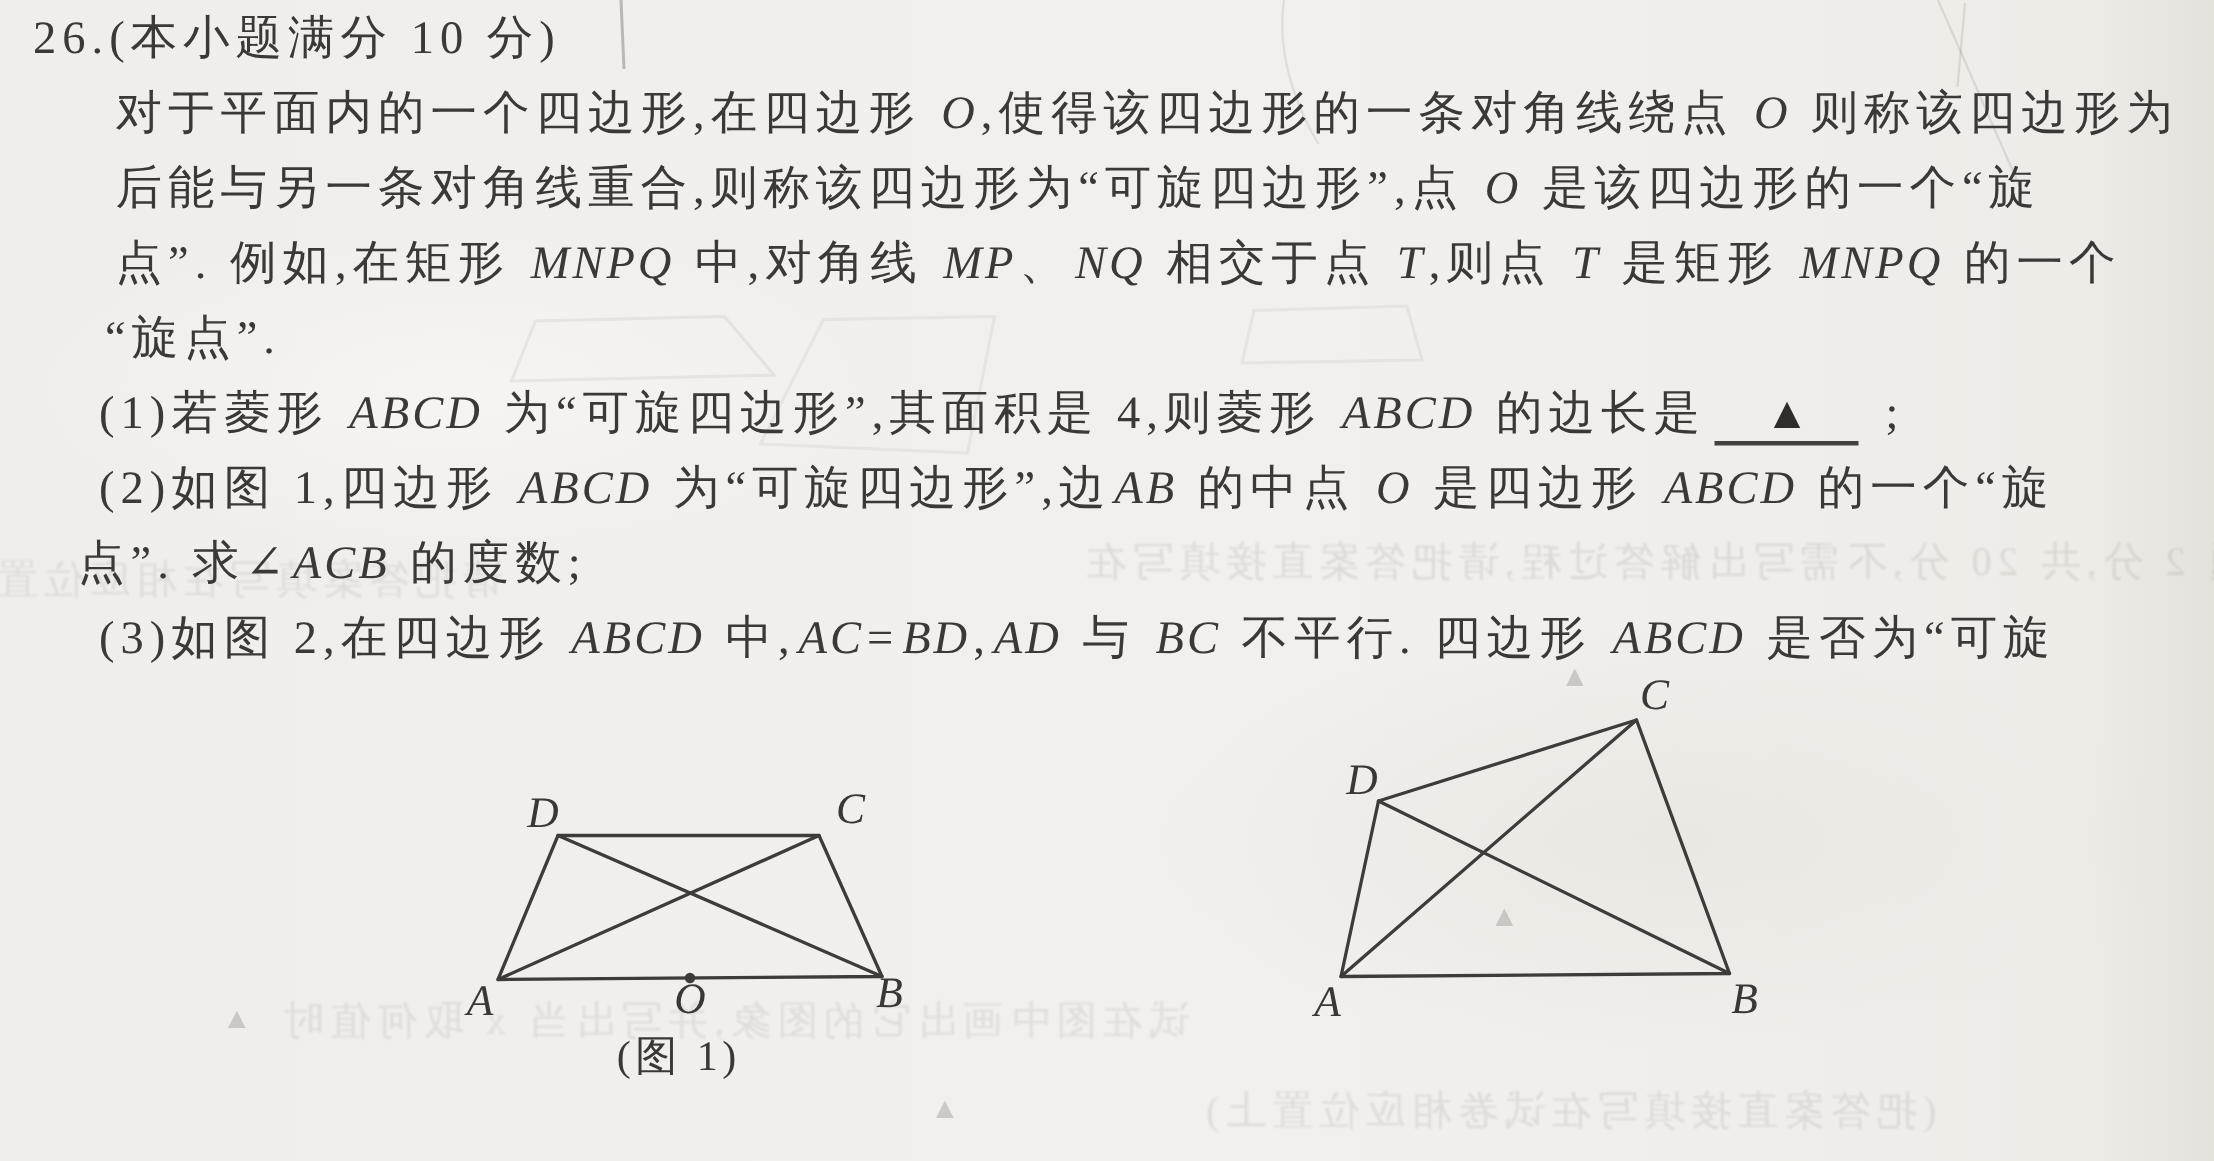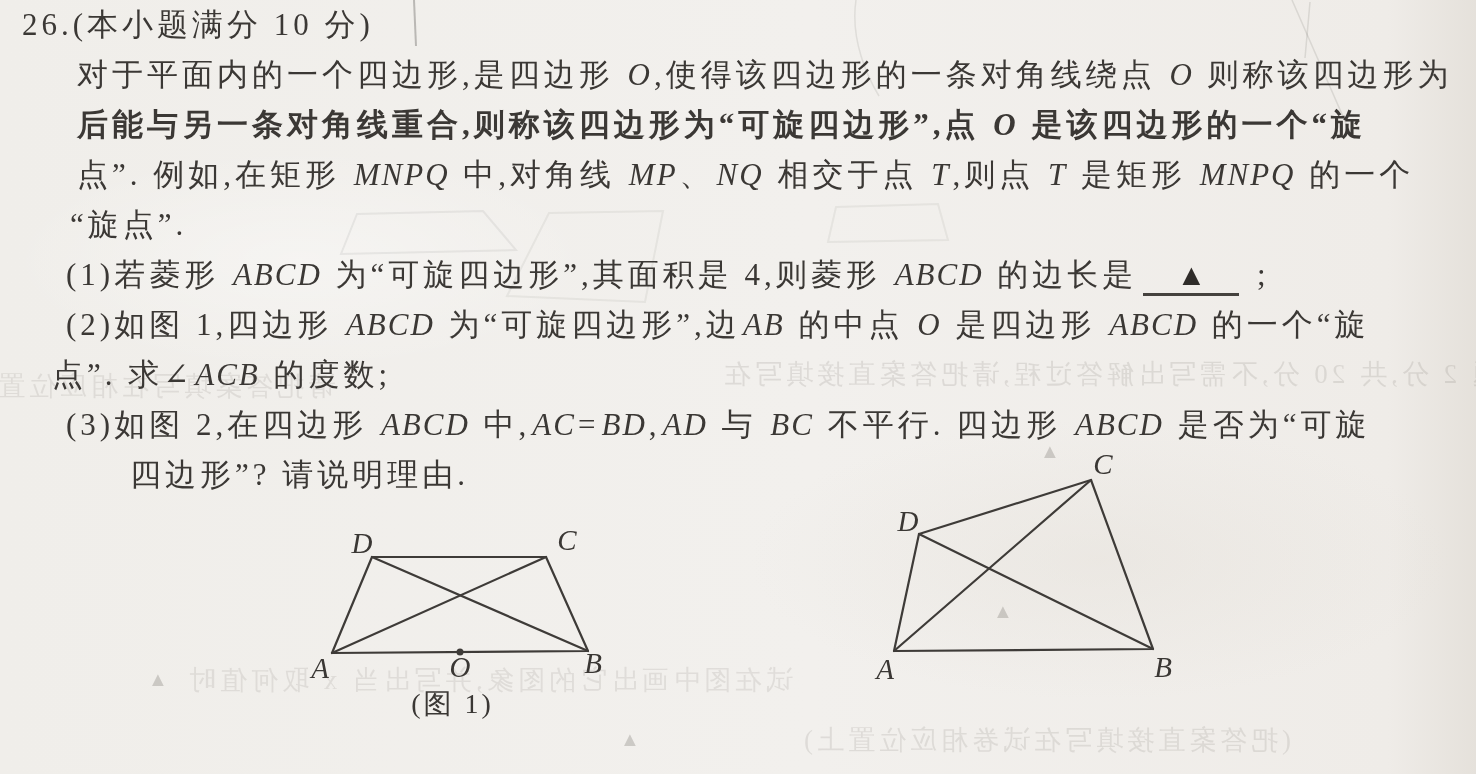--- a/index.html
+++ b/index.html
@@ -68,29 +68,28 @@
   <div class="bt" style="left:185px;top:662px;opacity:.13;">试在图中画出它的图象,并写出当 x 取何值时</div>
   <div class="bt" style="left:800px;top:722px;opacity:.14;">(把答案直接填写在试卷相应位置上)</div>
   <div class="bt" style="left:-6px;top:368px;opacity:.13;">请把答案填写在相应位置</div>
   <span class="btri" style="left:148px;top:668px;">▲</span>
   <span class="btri" style="left:620px;top:728px;">▲</span>
   <span class="btri" style="left:1040px;top:440px;">▲</span>
   <span class="btri" style="left:993px;top:600px;">▲</span>
 
   <div id="problem">
       <div class="pl" style="margin-left: 22px;"><span class="seg-c">26.(本小题满分 10 分)</span></div>
-      <div class="pl" style="margin-left: 77px;"><span class="seg-c">对于平面内的一个四边形,是四边形 </span><span class="seg-m">O</span><span class="seg-c">,使得该四边形的一条对角线绕点 </span><span class="seg-m">O</span><span class="seg-c"> 则称该四边形为</span></div>
-      <div class="pl" style="margin-left: 77px; font-weight: bold;"><span class="seg-c">后能与另一条对角线重合,则称该四边形为“可旋四边形”,点 </span><span class="seg-m">O</span><span class="seg-c"> 是该四边形的一个“旋</span></div>
+      <div class="pl" style="margin-left: 77px;"><span class="seg-c">对于平面内的一个四边形,在四边形 </span><span class="seg-m">O</span><span class="seg-c">,使得该四边形的一条对角线绕点 </span><span class="seg-m">O</span><span class="seg-c"> 则称该四边形为</span></div>
+      <div class="pl" style="margin-left: 77px;"><span class="seg-c">后能与另一条对角线重合,则称该四边形为“可旋四边形”,点 </span><span class="seg-m">O</span><span class="seg-c"> 是该四边形的一个“旋</span></div>
       <div class="pl" style="margin-left: 77px;"><span class="seg-c">点”. 例如,在矩形 </span><span class="seg-m">MNPQ</span><span class="seg-c"> 中,对角线 </span><span class="seg-m">MP</span><span class="seg-c">、</span><span class="seg-m">NQ</span><span class="seg-c"> 相交于点 </span><span class="seg-m">T</span><span class="seg-c">,则点 </span><span class="seg-m">T</span><span class="seg-c"> 是矩形 </span><span class="seg-m">MNPQ</span><span class="seg-c"> 的一个</span></div>
       <div class="pl" style="margin-left: 70px;"><span class="seg-c">“旋点”.</span></div>
       <div class="pl" style="margin-left: 66px;"><span class="seg-c">(1)若菱形 </span><span class="seg-m">ABCD</span><span class="seg-c"> 为“可旋四边形”,其面积是 4,则菱形 </span><span class="seg-m">ABCD</span><span class="seg-c"> 的边长是</span><span class="seg-b">▲</span><span class="seg-c"> ;</span></div>
       <div class="pl" style="margin-left: 66px;"><span class="seg-c">(2)如图 1,四边形 </span><span class="seg-m">ABCD</span><span class="seg-c"> 为“可旋四边形”,边</span><span class="seg-m">AB</span><span class="seg-c"> 的中点 </span><span class="seg-m">O</span><span class="seg-c"> 是四边形 </span><span class="seg-m">ABCD</span><span class="seg-c"> 的一个“旋</span></div>
       <div class="pl" style="margin-left: 52px;"><span class="seg-c">点”. 求∠</span><span class="seg-m">ACB</span><span class="seg-c"> 的度数;</span></div>
       <div class="pl" style="margin-left: 66px;"><span class="seg-c">(3)如图 2,在四边形 </span><span class="seg-m">ABCD</span><span class="seg-c"> 中,</span><span class="seg-m">AC</span><span class="seg-c">=</span><span class="seg-m">BD</span><span class="seg-c">,</span><span class="seg-m">AD</span><span class="seg-c"> 与 </span><span class="seg-m">BC</span><span class="seg-c"> 不平行. 四边形 </span><span class="seg-m">ABCD</span><span class="seg-c"> 是否为“可旋</span></div>
-      <div class="pl" style="margin-left: 130px;"><span class="seg-c">四边形”? 请说明理由.</span></div>
     </div>
 
   <div class="fig" style="left:280px;top:515px;width:345px;height:210px;">
     <svg width="345" height="210" viewBox="0 0 345 210">
       <g fill="none" stroke="#3e3b38" stroke-width="2.2" stroke-linejoin="round" stroke-linecap="round">
         <polygon points="52,138 308,136 266,42 92,42"></polygon>
         <line x1="52" y1="138" x2="266" y2="42"></line>
         <line x1="92" y1="42" x2="308" y2="136"></line>
       </g>
       <circle cx="180" cy="137" r="3.5" fill="#3e3b38"></circle>

